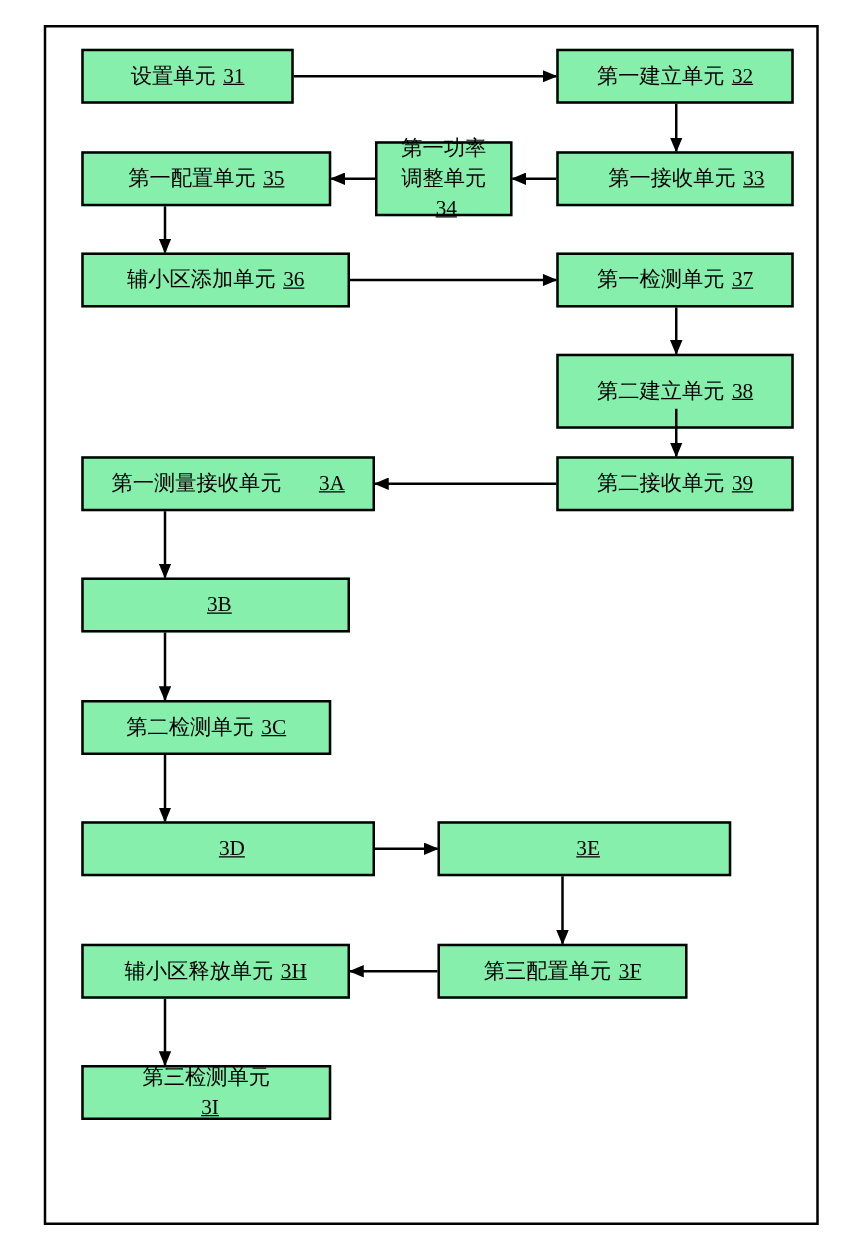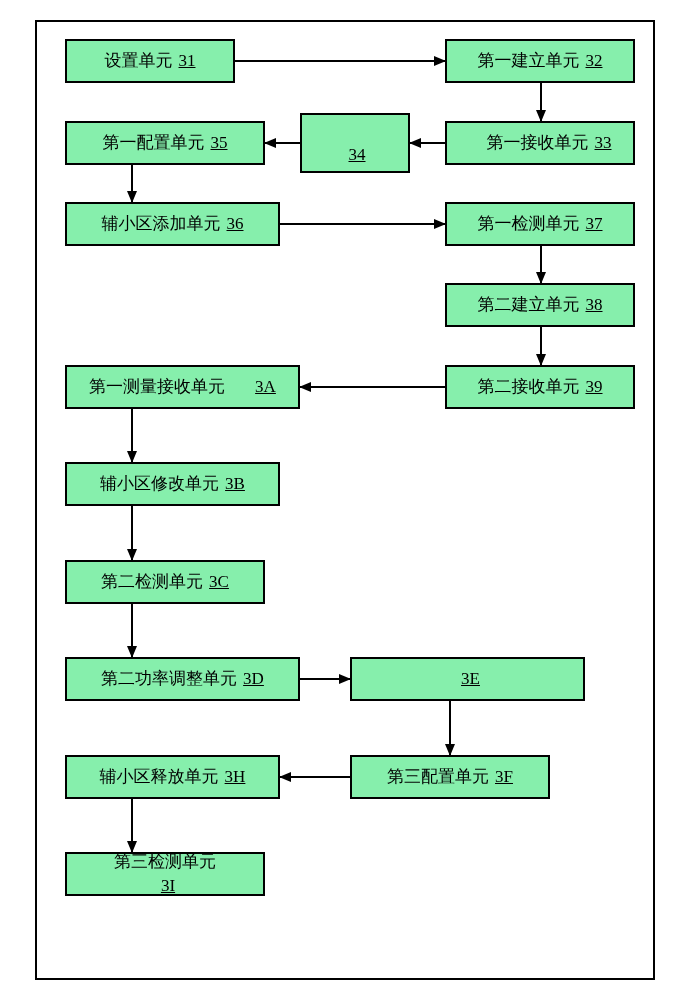--- a/index.html
+++ b/index.html
@@ -60,64 +60,62 @@
   <span>第一建立单元</span>
   <span class="ref">32</span>
 </div>
 
 <div class="node" style="left:445px; top:121px; width:190px; height:44px;padding-left:24px;">
   <span>第一接收单元</span>
   <span class="ref">33</span>
 </div>
 <div class="node" style="left:300px; top:113px; width:110px; height:60px; white-space:normal; padding:2px;">
   <span style="text-align:center;">
-    <br>
+    <span>第一功率<br>调整单元</span><br>
     <span class="ref" style="margin-left:4px;">34</span>
   </span>
 </div>
 <div class="node" style="left:65px; top:121px; width:200px; height:44px;">
   <span>第一配置单元</span>
   <span class="ref">35</span>
 </div>
 
 <div class="node" style="left:65px; top:202px; width:215px; height:44px;">
   <span>辅小区添加单元</span>
   <span class="ref">36</span>
 </div>
 <div class="node" style="left:445px; top:202px; width:190px; height:44px;">
   <span>第一检测单元</span>
   <span class="ref">37</span>
 </div>
 
-<div class="node" style="left:445px; top:283px; width:190px; height:44px;">
+<div class="node" style="left:445px; top:283px; width:190px; height:60px;">
   <span>第二建立单元</span>
   <span class="ref">38</span>
 </div>
 
 <div class="node" style="left:445px; top:365px; width:190px; height:44px;">
   <span>第二接收单元</span>
   <span class="ref">39</span>
 </div>
 <div class="node" style="left:65px; top:365px; width:235px; height:44px;gap:24px;">
   <span>第一测量接收单元</span>
   <span class="ref">3A</span>
 </div>
 
 <div class="node" style="left:65px; top:462px; width:215px; height:44px;">
-  <span>辅小区修改单元</span>
   <span class="ref">3B</span>
 </div>
 
 <div class="node" style="left:65px; top:560px; width:200px; height:44px;">
   <span>第二检测单元</span>
   <span class="ref">3C</span>
 </div>
 
 <div class="node" style="left:65px; top:657px; width:235px; height:44px;">
-  <span>第二功率调整单元</span>
   <span class="ref">3D</span>
 </div>
 <div class="node" style="left:350px; top:657px; width:235px; height:44px;">
   <span class="ref">3E</span>
 </div>
 
 <div class="node" style="left:350px; top:755px; width:200px; height:44px;">
   <span>第三配置单元</span>
   <span class="ref">3F</span>
 </div>

